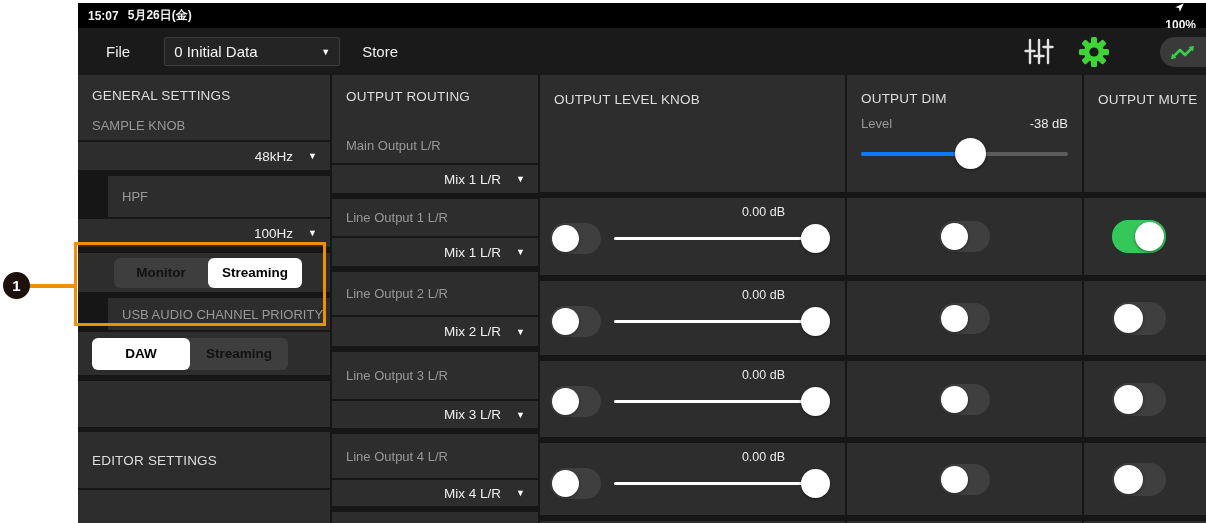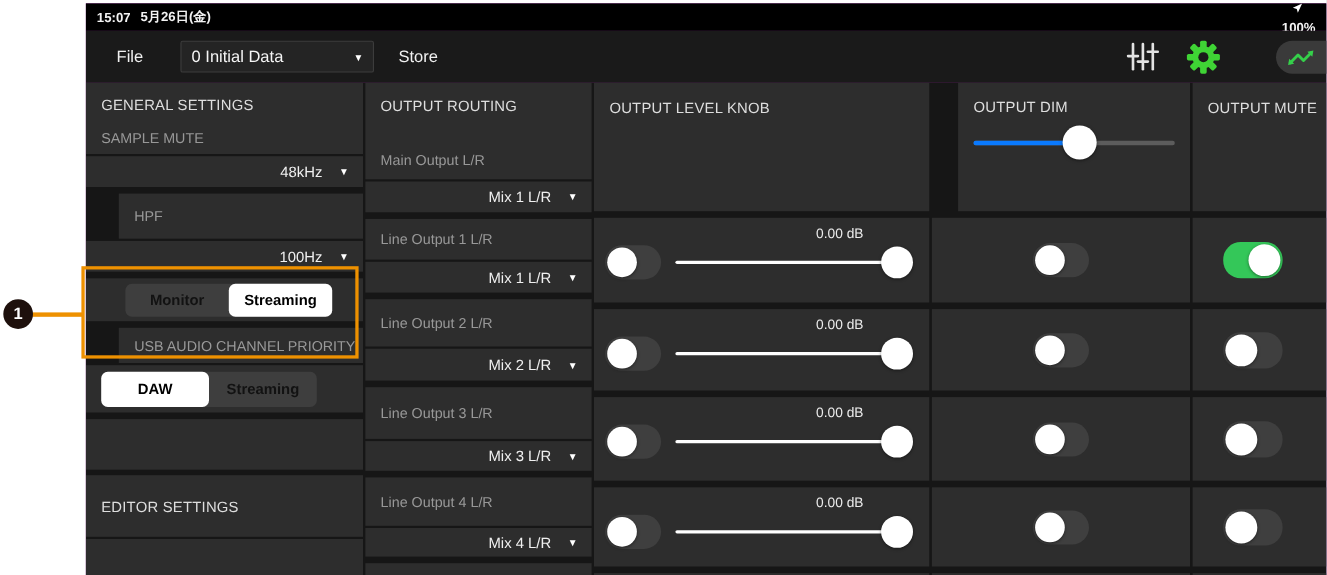--- a/index.html
+++ b/index.html
@@ -99,21 +99,21 @@
 
   
   .lvl-row .switch { position:absolute; left:10px; top:25px; }
   .lvl-value { position:absolute; top:7px; right:60px; font-size:12.5px; color:#ececec; }
   .lvlslider { position:absolute; left:74px; right:15px; top:26px; height:29px; cursor:pointer; }
   .lvlslider .track { position:absolute; left:0; right:8px; top:13px; height:3px; background:#fff; border-radius:2px; }
   .lvlslider .knob { position:absolute; right:0; top:0; width:29px; height:29px; border-radius:50%;
                      background:#fff; box-shadow:0 1px 3px rgba(0,0,0,.45); }
 
   
-  .dim-head { padding:14px 14px 0 14px;margin-left:24px; }
+  .dim-head { padding:14px 14px 0 14px; }
   .dim-levelrow { display:flex; justify-content:space-between; margin-top:9px; }
   .dim-levelrow .v { color:#ececec; font-size:13px; }
   .dimslider { position:relative; height:31px; margin-top:7px; cursor:pointer; }
   .dimslider .track { position:absolute; left:0; right:0; top:14px; height:4px; background:#5c5c5c; border-radius:2px; }
   .dimslider .fill { position:absolute; left:0; top:14px; height:4px; width:var(--pct,50%); background:#0a7aff; border-radius:2px; }
   .dimslider .knob { position:absolute; top:0; left:calc(var(--pct,50%) - 16px); width:31px; height:31px;
                      border-radius:50%; background:#fff; box-shadow:0 1px 3px rgba(0,0,0,.5); }
   .dim-row { display:flex; align-items:center; justify-content:center; }
 
   
@@ -207,21 +207,21 @@
           </svg>
         </span>
       </div>
     </div>
 
     <div class="content">
 
       <div class="col col1">
         <div class="cell c1-head m2">
           <span class="sec-title">GENERAL SETTINGS</span>
-          <span class="lbl">SAMPLE MUTE</span>
+          <span class="lbl">SAMPLE KNOB</span>
         </div>
         <div class="cell c1-dd dd-row m6">
           <span class="val">48kHz</span>
           <span class="caret">▼</span>
         </div>
         <div class="cell c1-lbl m2">
           <span class="lbl">HPF</span>
         </div>
         <div class="cell c1-dd dd-row m6">
           <span class="val">100Hz</span>
@@ -332,20 +332,24 @@
             <div class="track"></div>
             <div class="knob"></div>
           </div>
         </div>
         <div class="cell grow"></div>
       </div>
 
       <div class="col col4">
         <div class="cell hdr-cell dim-head m6" style="padding-right:14px">
           <span class="sec-title">OUTPUT DIM</span>
+          <div class="dim-levelrow">
+            <span class="lbl">Level</span>
+            <span class="v">-38 dB</span>
+          </div>
           <div class="dimslider" style="--pct: 53%;">
             <div class="track"></div>
             <div class="fill"></div>
             <div class="knob"></div>
           </div>
         </div>
 
         <div class="cell row-cell dim-row m6">
           <span class="switch" data-state="off"></span>
         </div>

